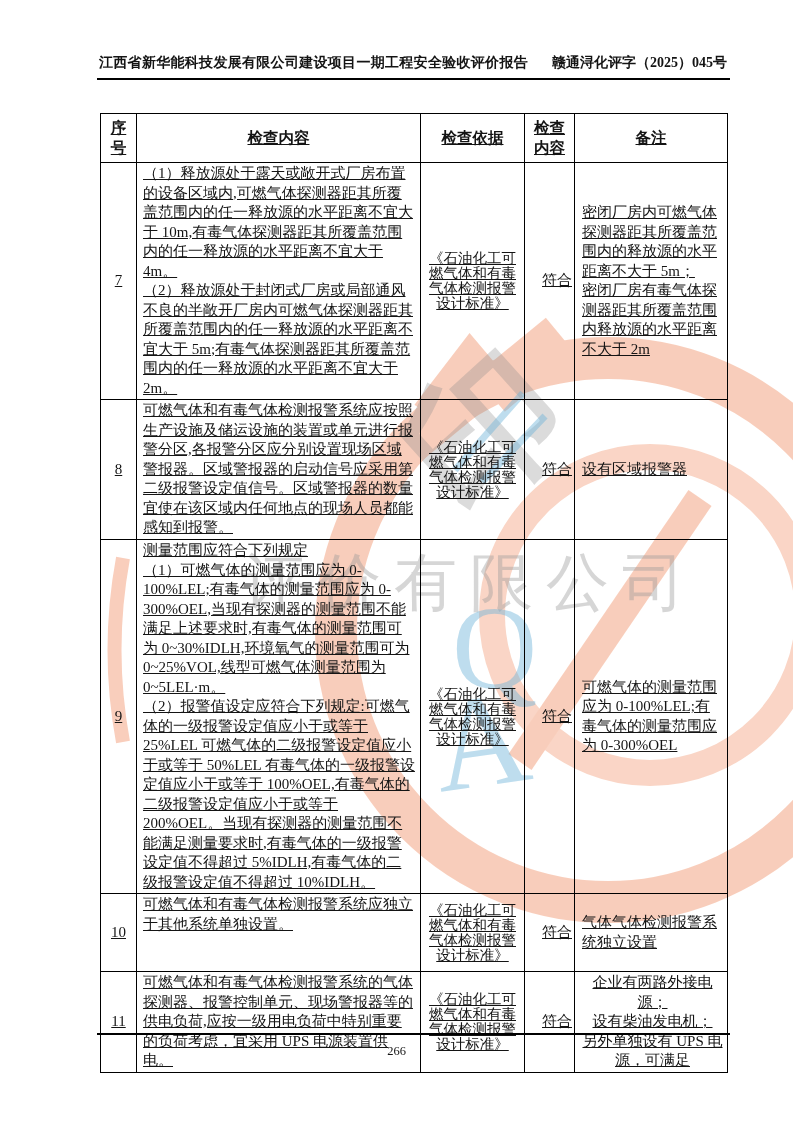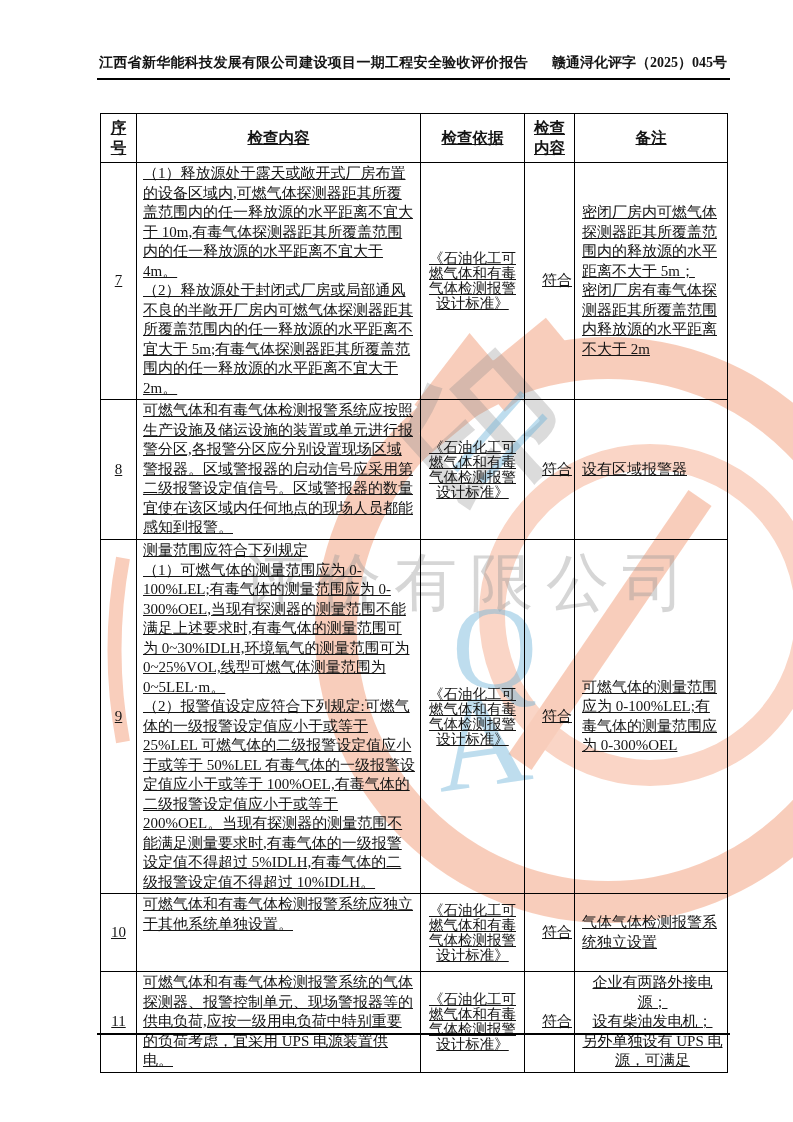--- a/index.html
+++ b/index.html
@@ -128,14 +128,15 @@
         <td class="c-basis">《石油化工可燃气体和有毒气体检测报警设计标准》</td>
         <td class="c-result">符合</td>
         <td class="c-remark">企业有两路外接电源；
 设有柴油发电机；
 另外单独设有 UPS 电源，可满足</td>
       </tr>
     </tbody>
   </table>
 
   <div class="rule-bottom"></div>
+  <div class="pageno">266</div>
 
 </div>
 
 </body></html>

